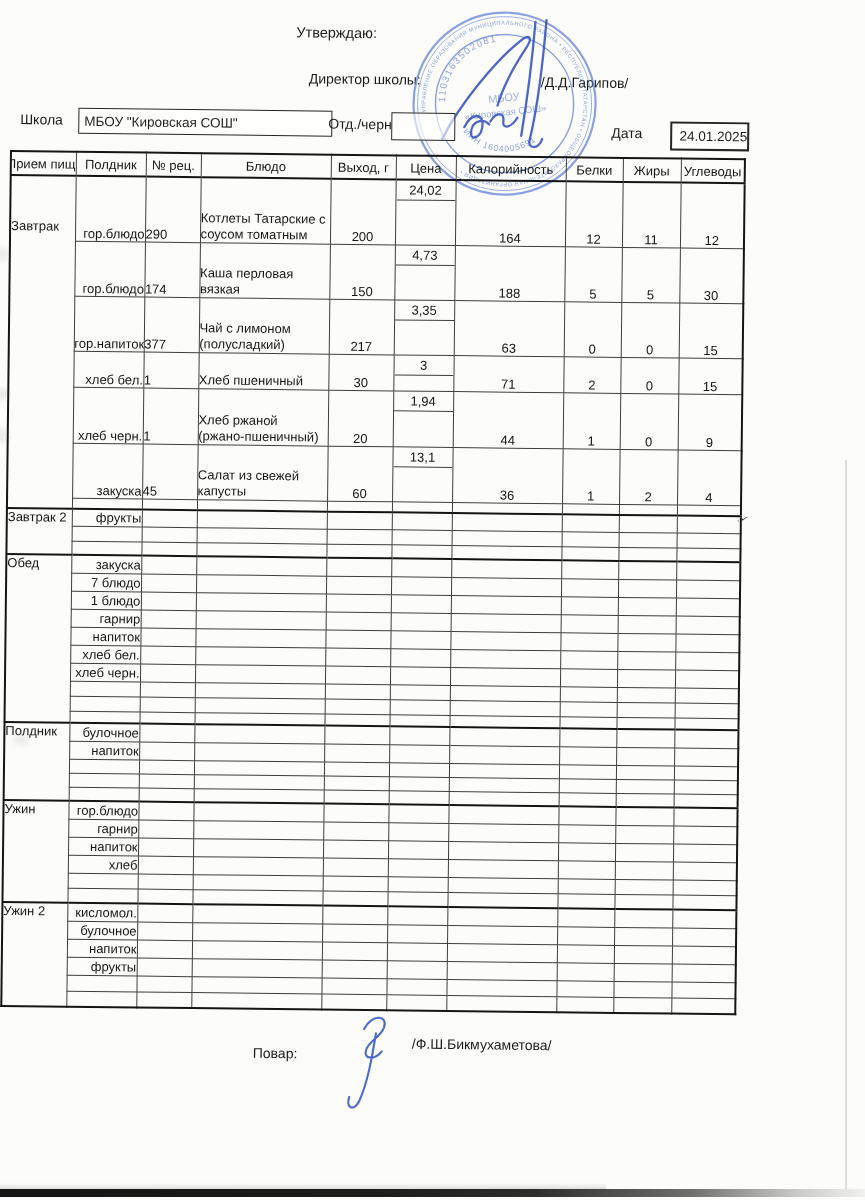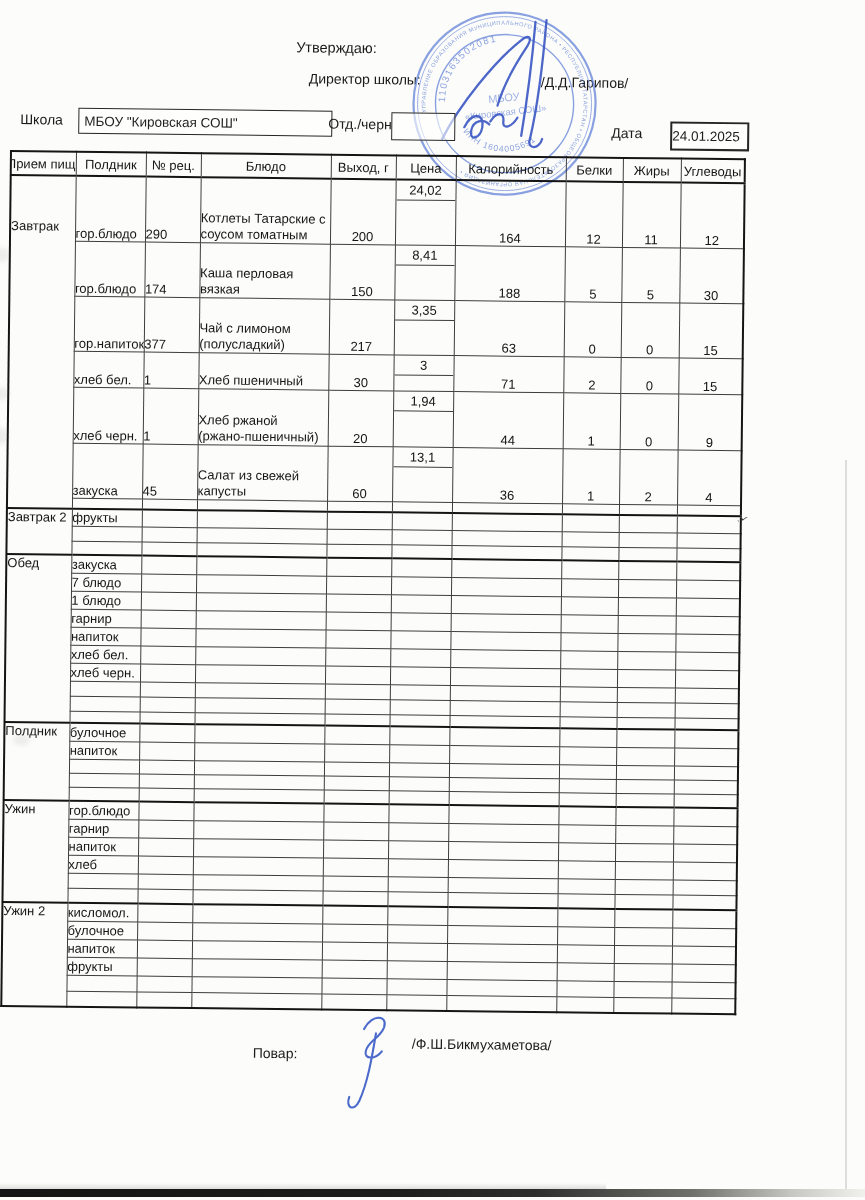--- a/index.html
+++ b/index.html
@@ -9,35 +9,35 @@
     font-family:"Liberation Sans",sans-serif;
     color:#1e1e1e;
   }
   .sheet{position:absolute;left:0;top:0;width:865px;height:1200px;
          transform:rotate(0.65deg);transform-origin:10px 150px;}
   .abs{position:absolute;}
   .lbl{font-size:14px;color:#1b1b1b;}
   .box{border:1.6px solid #262626;background:rgba(255,255,255,.6);
        display:flex;align-items:center;font-size:13.5px;}
   .box.padl{padding-left:5px;}
-  .box.center{justify-content:flex-start;}
+  .box.center{justify-content:flex-end;}
 
   
   table.menu{border-collapse:collapse;table-layout:fixed;width:734px;
              border:2.4px solid #151515;}
   table.menu th,table.menu td{
     border:1px solid #3e3e3e;padding:0;overflow:hidden;
     font-size:13px;font-weight:400;color:#161616;
   }
   table.menu th{height:22px;text-align:center;vertical-align:middle;white-space:nowrap;}
   th.c0{text-align:left;text-indent:-5px;}
   tr.sec-start td{border-top:2.4px solid #141414;}
   td.meal{vertical-align:top;text-align:left;padding:1px 0 0 2px;font-size:13.5px;white-space:nowrap;}
   td.meal.meal-low{padding-top:42px;}
-  td.razdel{vertical-align:bottom;text-align:left;padding:0 0 3px 2px;white-space:nowrap;margin-top:12px;}
+  td.razdel{vertical-align:bottom;text-align:right;padding:0 0 3px 2px;white-space:nowrap;margin-top:12px;}
   td.razdel.mid{vertical-align:middle;padding-bottom:0;}
   td.rec{vertical-align:bottom;text-align:left;padding-bottom:3px;}
   td.dish{vertical-align:bottom;text-align:left;padding:0 2px 7px 3px;line-height:1.22;}
   td.num{vertical-align:bottom;text-align:center;padding-bottom:4px;}
   td.price-cell{vertical-align:top;}
   .price-top{height:19px;border-bottom:1px solid #3e3e3e;text-align:center;
              line-height:19px;font-size:13px;}
 
   
   .bottom-strip{position:absolute;left:0;bottom:3px;width:100%;height:8px;
@@ -49,21 +49,21 @@
   .artifact{position:absolute;font-size:9px;color:#3c3c3c;}
 
   .sig-svg{position:absolute;}
   .stamp-svg{position:absolute;}
 </style>
 </head>
 <body>
 
 <div class="sheet">
 
-  <div class="abs lbl" style="left:295px;top:36px;font-size:14.5px;">Утверждаю:</div>
+  <div class="abs lbl" style="left:295px;top:21px;font-size:14.5px;">Утверждаю:</div>
   <div class="abs lbl" style="left:308px;top:67px;">Директор школы:</div>
   <div class="abs lbl" style="left:540px;top:68px;">/Д.Д.Гарипов/</div>
 
   <svg class="stamp-svg" style="left:398px;top:-2px;" width="212" height="205" viewBox="0 0 212 205">
     <defs>
       <path id="outerArc" d="M106,100 m-79,0 a79,79 0 1,1 158,0 a79,79 0 1,1 -158,0"></path>
       <path id="ogrnArc" d="M47,92 A60,60 0 0 1 160,70"></path>
       <path id="innArc" d="M58,116 A52,52 0 0 0 154,116"></path>
     </defs>
     <g opacity="0.72" transform="rotate(-7 106 100)" fill="none" stroke="#5d7ed6">
@@ -148,21 +148,21 @@
           <td class="num">12</td>
           <td class="num">11</td>
           <td class="num">12</td>
         </tr>
         <tr style="height: 55px;">
           <td class="razdel">гор.блюдо</td>
           <td class="rec">174</td>
           <td class="dish">Каша перловая вязкая</td>
           <td class="num">150</td>
           <td class="price-cell">
-            <div class="price-top">8,41</div>
+            <div class="price-top">4,73</div>
           </td>
           <td class="num">188</td>
           <td class="num">5</td>
           <td class="num">5</td>
           <td class="num">30</td>
         </tr>
         <tr style="height: 55px;">
           <td class="razdel">гор.напиток</td>
           <td class="rec">377</td>
           <td class="dish">Чай с лимоном (полусладкий)</td>

